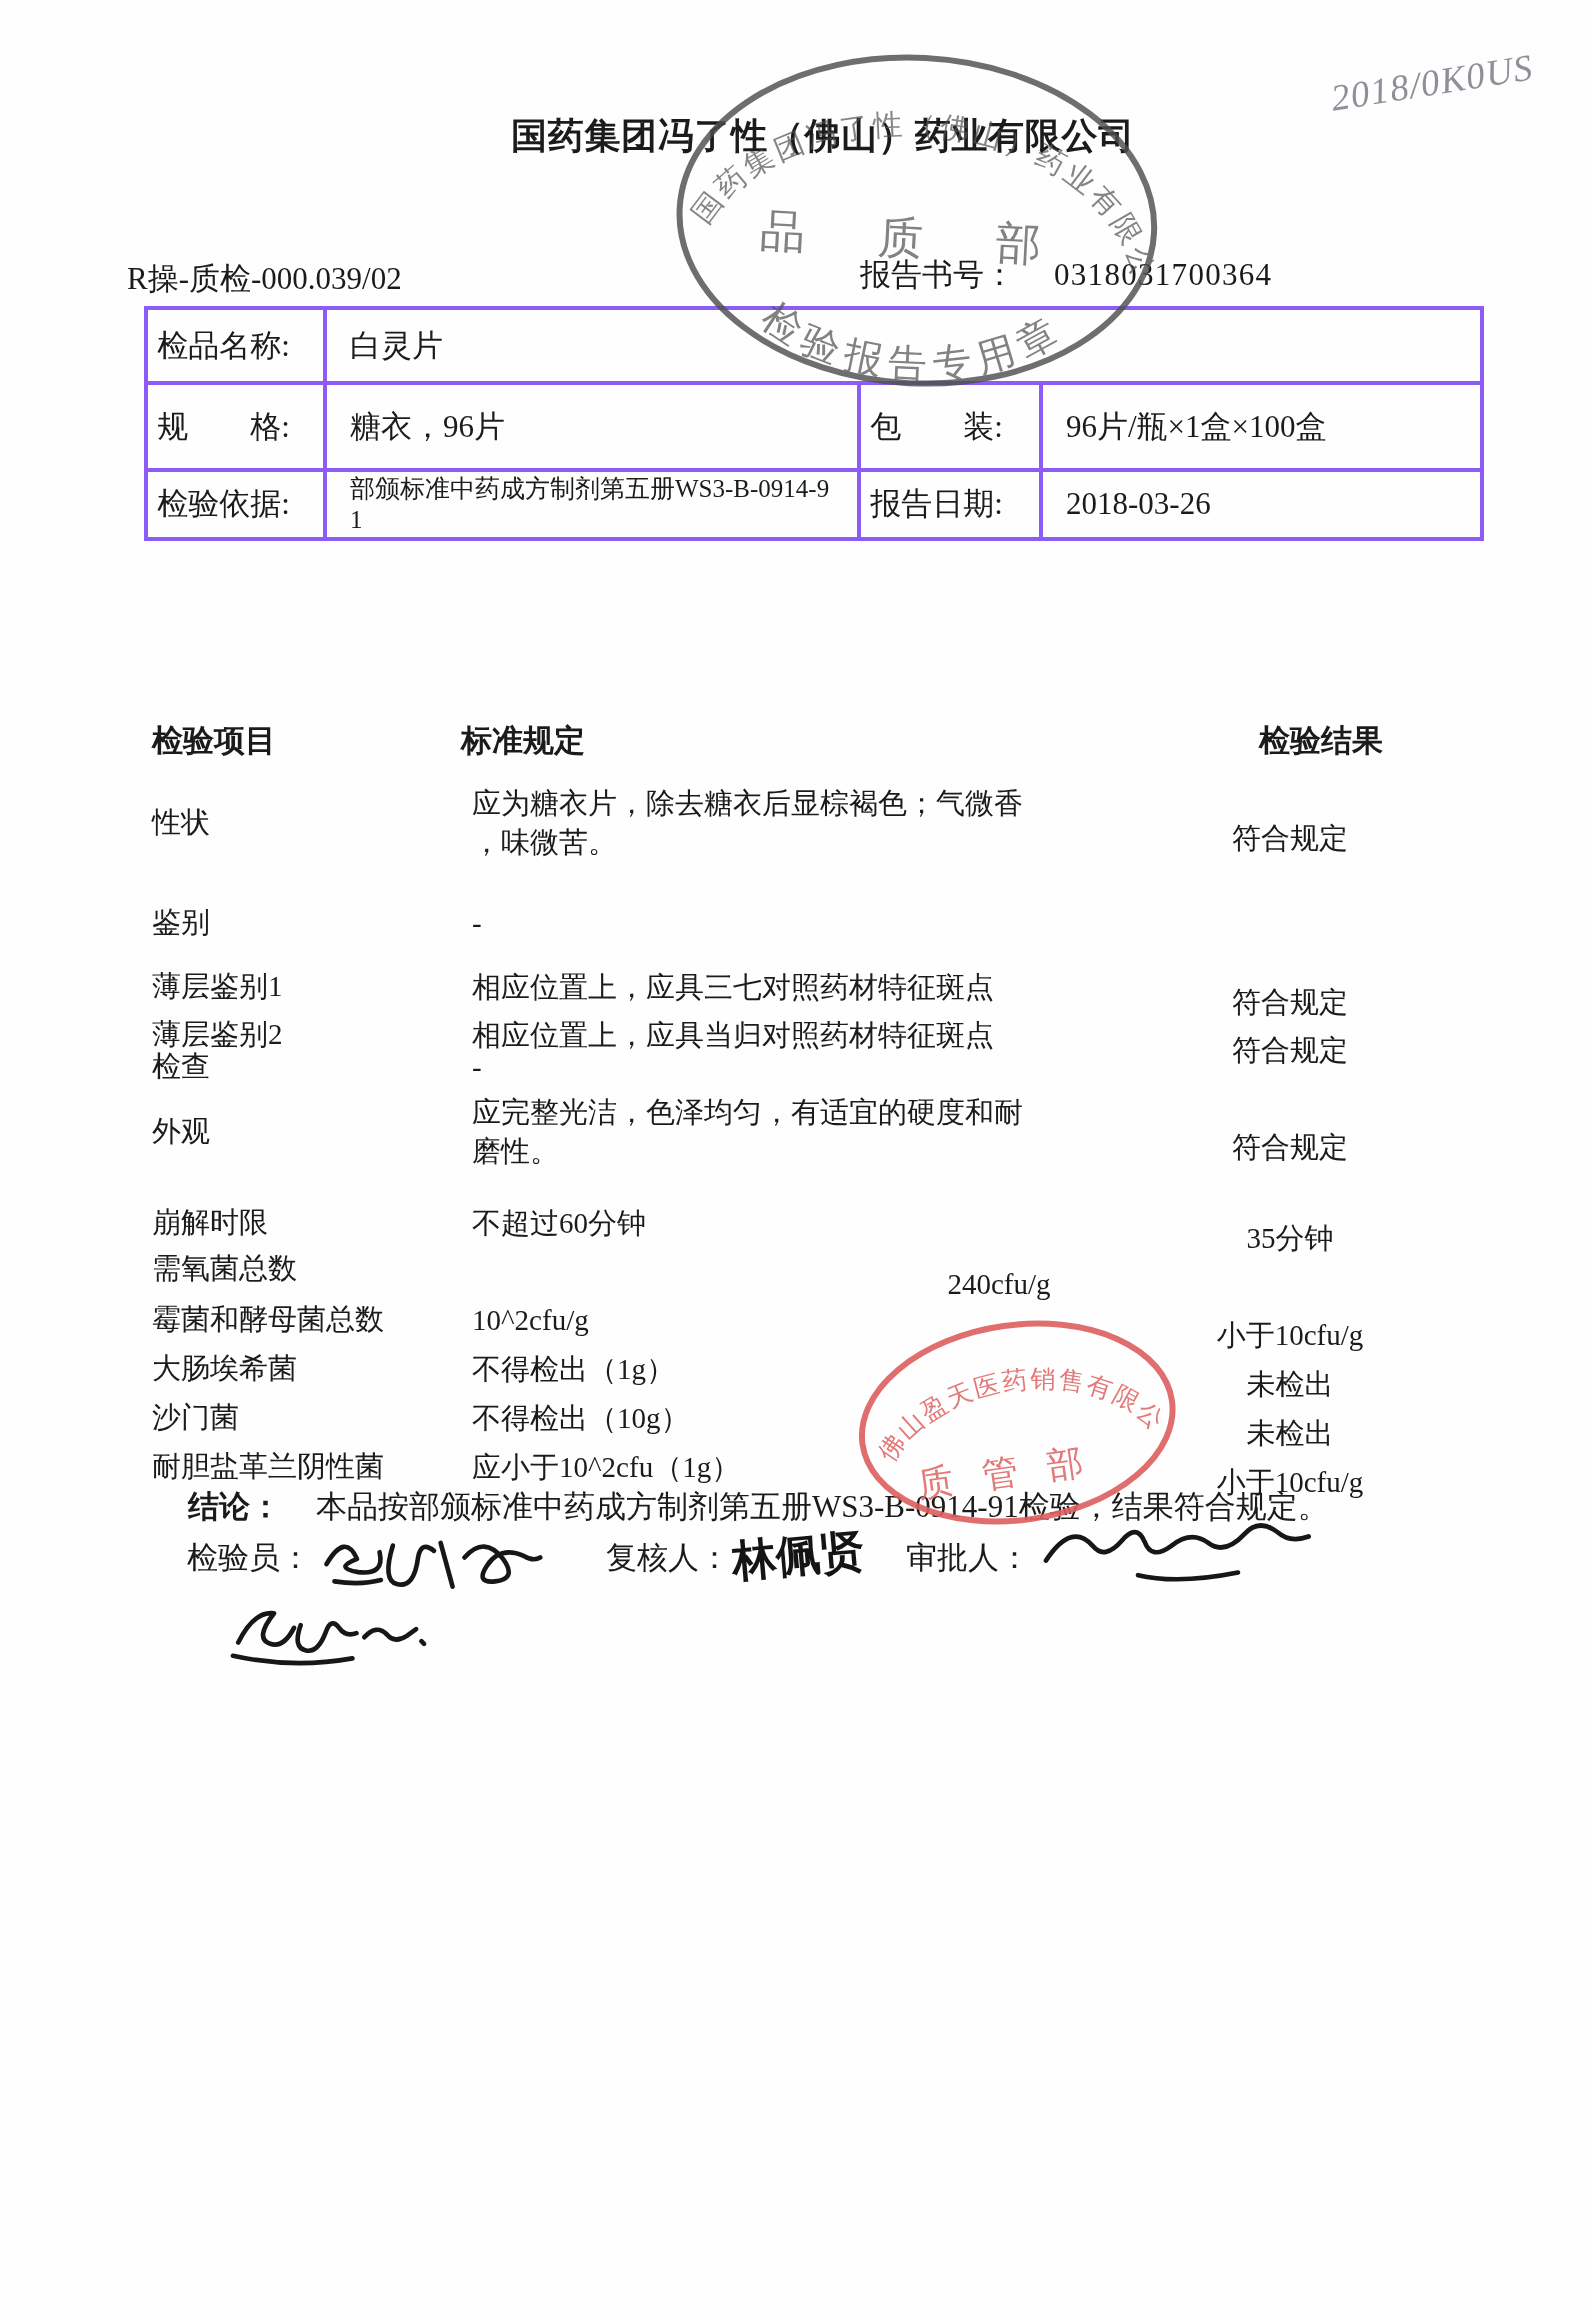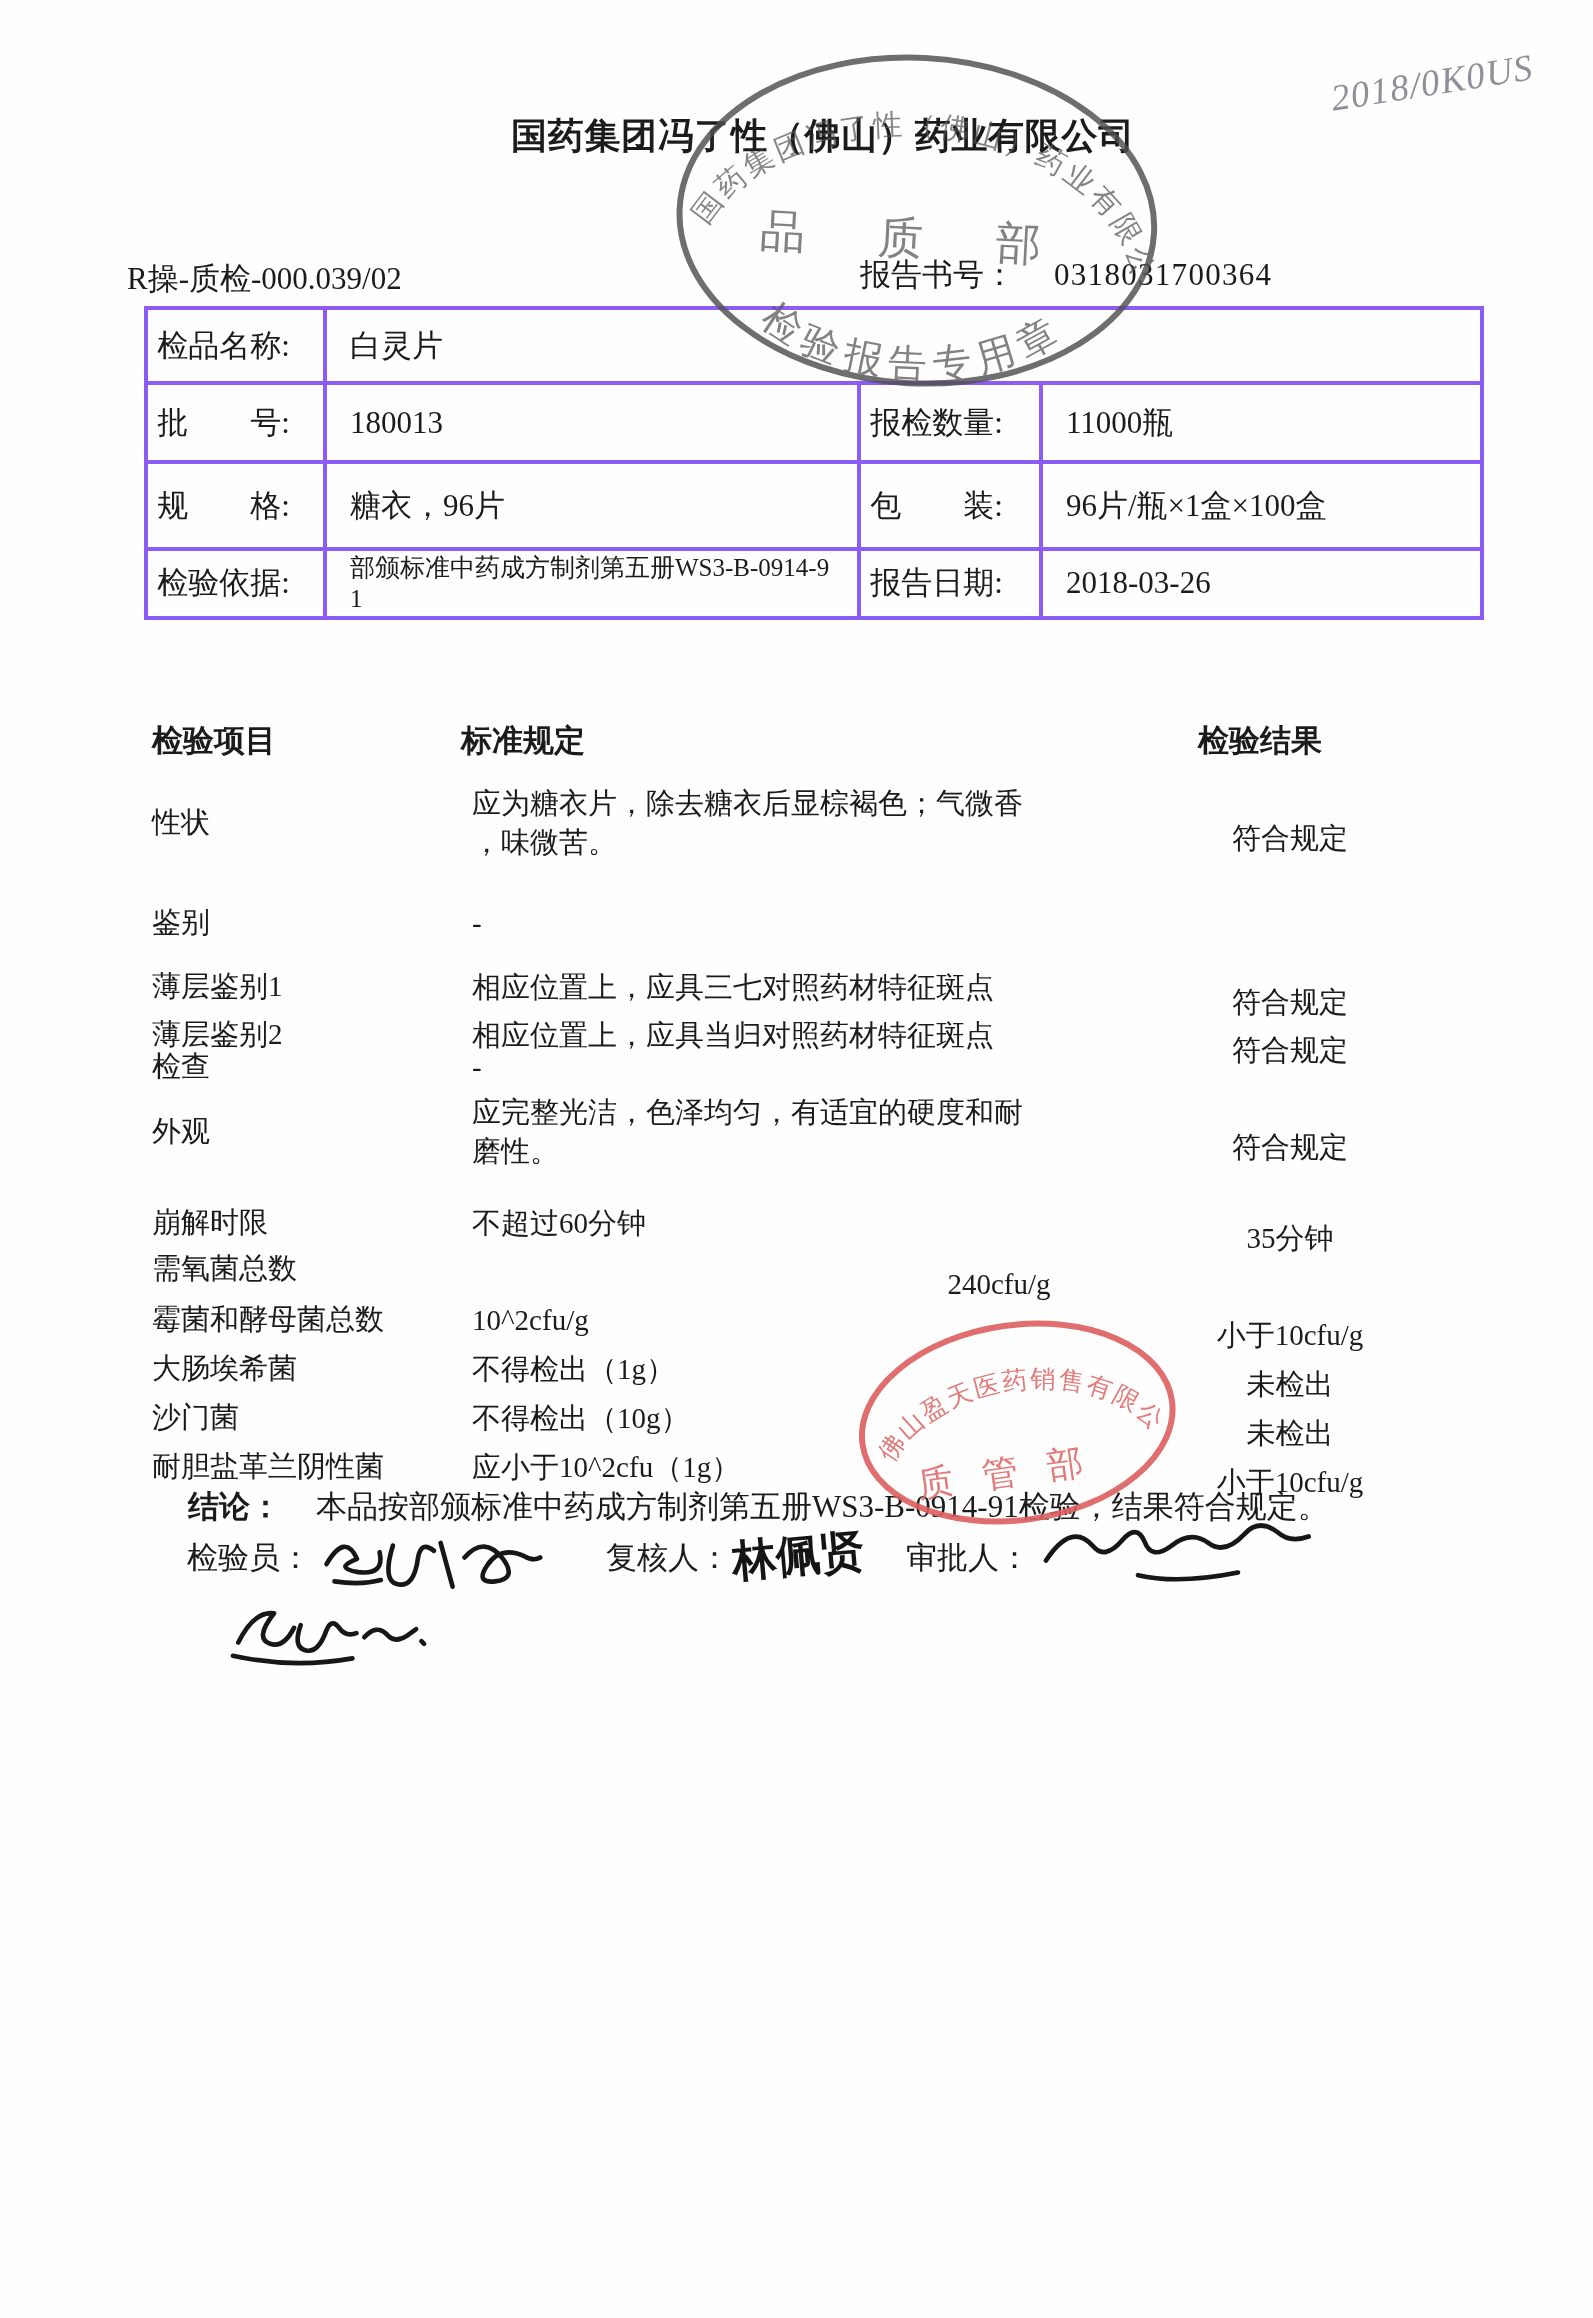--- a/index.html
+++ b/index.html
@@ -66,47 +66,41 @@
     <colgroup>
         <col style="width:179px">
         <col style="width:534px">
         <col style="width:182px">
         <col style="width:441px">
       </colgroup>
     <tbody>
         <tr style="height:75px">
       <td class="lbl">检品名称:</td>
       <td class="val" colspan="3">白灵片</td>
-    </tr>
-    <tr style="height:79px">
-      <td class="lbl">批　　号:</td>
-      <td class="val">180013</td>
-      <td class="lbl">报检数量:</td>
-      <td class="val">11000瓶</td>
     </tr>
     <tr style="height:87px">
       <td class="lbl">规　　格:</td>
       <td class="val">糖衣，96片</td>
       <td class="lbl">包　　装:</td>
       <td class="val">96片/瓶×1盒×100盒</td>
     </tr>
     <tr style="height:61px">
       <td class="lbl">检验依据:</td>
       <td class="val">
             <div class="dep-small">部颁标准中药成方制剂第五册WS3-B-0914-91</div>
           </td>
       <td class="lbl">报告日期:</td>
       <td class="val">2018-03-26</td>
     </tr>
   </tbody>
     </table>
 
   <div class="insp-head" style="left:152px;top:720px;">检验项目</div>
   <div class="insp-head" style="left:461px;top:720px;">标准规定</div>
-  <div class="insp-head" style="left:1198px;top:720px;">检验结果</div>
+  <div class="insp-head" style="left:1259px;top:720px;">检验结果</div>
 
   <div class="irow" style="top:781px;height:83px">
     <div class="c-item">性状</div>
     <div class="c-std">应为糖衣片，除去糖衣后显棕褐色；气微香，味微苦。</div>
     <div class="c-res">符合规定</div>
   </div>
   <div class="irow" style="top:903px">
     <div class="c-item">鉴别</div>
     <div class="c-std">-</div>
     <div class="c-res"></div>

